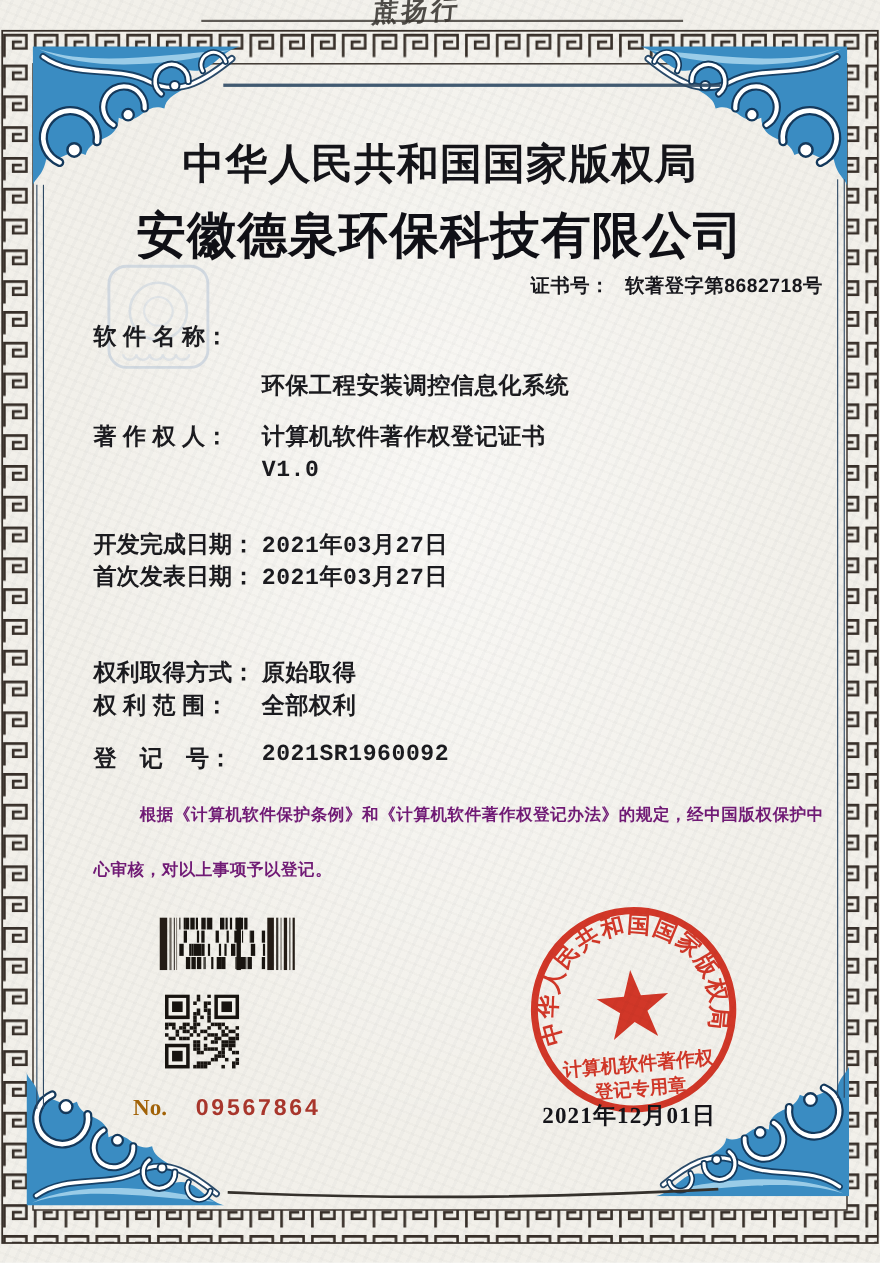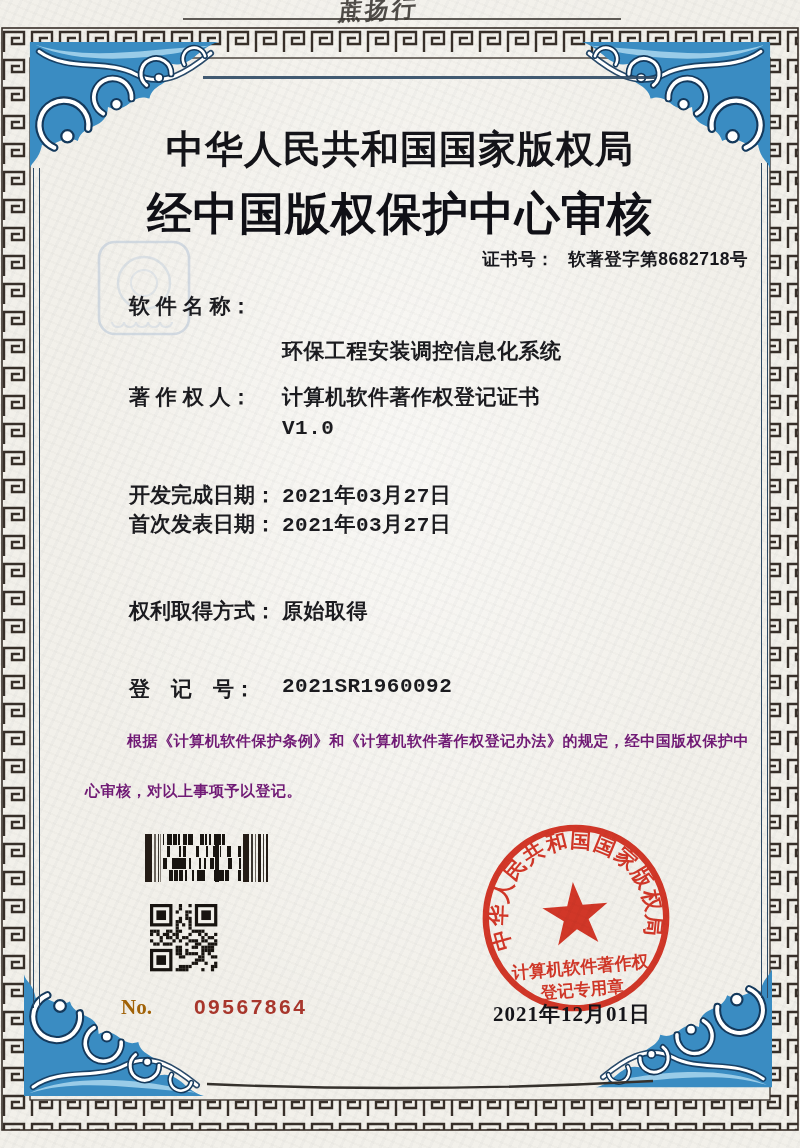--- a/index.html
+++ b/index.html
@@ -46,37 +46,37 @@
     font-size:45px;font-weight:bold;letter-spacing:1px;color:#101016;z-index:3;
   }
   .certno{
     right:52px;top:247px;font-size:17.5px;font-weight:bold;color:#17171c;z-index:3;letter-spacing:.5px;
   }
   .certno .gap{display:inline-block;width:14px;}
 
   .watermark{left:92px;top:236px;z-index:2;opacity:.55;}
 
   .frow{left:85px;display:flex;z-index:3;color:#1b1b1f;font-weight:bold;font-size:21px;white-space:pre;}
-  .frow .lab{width:153px;flex:0 0 153px;margin-left:44px;}
+  .frow .lab{width:153px;flex:0 0 153px;}
   .frow .val{letter-spacing:.5px;font-family:Liberation Mono, monospace;}
   .frow .val .vline{display:block;line-height:30px;}
 
   .statement{
     left:85px;top:716px;width:664px;z-index:3;
     font-family:"Liberation Serif","DejaVu Serif",serif;
     font-size:15px;font-weight:bold;color:#701a75;
     line-height:50px;text-align:justify;text-indent:42px;letter-spacing:.5px;
   }
 
   .barcode{left:145px;top:834px;z-index:3;}
   .qr{left:150px;top:904px;z-index:3;}
 
   .serial{left:121px;top:995px;z-index:4;font-size:21px;font-weight:bold;}
   .serial .prefix{font-family:"Liberation Serif","DejaVu Serif",serif;color:#a16207;margin-right:26px;}
-  .serial .num{color:var(--serialRed,#a8362c);letter-spacing:2.5px;margin-left:16px;}
+  .serial .num{color:var(--serialRed,#a8362c);letter-spacing:2.5px;}
 
   .seal{left:478px;top:820px;z-index:2;transform:rotate(-5deg);mix-blend-mode:multiply;opacity:.95;}
   .seal text{font-weight:bold;font-family:"Liberation Sans","DejaVu Sans",sans-serif;}
 
   .issue-date{left:493px;top:1000px;z-index:4;font-size:21px;font-weight:bold;color:#15151a;letter-spacing:1px;
     font-family:"Liberation Serif","DejaVu Serif",serif;}
 </style>
 </head>
 <body>
 
@@ -135,21 +135,21 @@
   </svg>
 
   <svg class="abs watermark" width="106" height="106" viewBox="0 0 106 106">
     <rect x="7" y="6" width="90" height="92" rx="16" fill="none" stroke="#b7c6d8" stroke-width="2.6"></rect>
     <circle cx="52" cy="47" r="26" fill="none" stroke="#bccadb" stroke-width="2.4" opacity=".8"></circle>
     <circle cx="52" cy="47" r="13" fill="none" stroke="#c3d0df" stroke-width="2" opacity=".7"></circle>
     <path d="M20,86 a6,5 0 1 0 12,0 a6,5 0 1 0 12,0 a6,5 0 1 0 12,0 a6,5 0 1 0 12,0 a6,5 0 1 0 12,0" fill="none" stroke="#bccadb" stroke-width="2.2" opacity=".7"></path>
   </svg>
 
   <div class="abs authority serif">中华人民共和国国家版权局</div>
-  <div class="abs cert-title serif">经中国版权保护中心审核</div>
+  <div class="abs cert-title serif">安徽德泉环保科技有限公司</div>
   <div class="abs certno">
     <span>证书号：</span><span class="gap"></span><span>软著登字第8682718号</span>
   </div>
 
   <div class="abs frow" style="top:292px">
     <span class="lab">软 件 名 称：</span>
     <span class="val">
       <span class="vline">环保工程安装调控信息化系统</span>
       <span class="vline">V1.0</span>
     </span>
@@ -162,20 +162,24 @@
     <span class="lab">开发完成日期：</span>
     <span class="val">2021年03月27日</span>
   </div>
   <div class="abs frow" style="top:510px">
     <span class="lab">首次发表日期：</span>
     <span class="val">2021年03月27日</span>
   </div>
   <div class="abs frow" style="top:597px">
     <span class="lab">权利取得方式：</span>
     <span class="val">原始取得</span>
+  </div>
+  <div class="abs frow" style="top:627px">
+    <span class="lab">权 利 范 围：</span>
+    <span class="val">全部权利</span>
   </div>
   <div class="abs frow" style="top:675px">
     <span class="lab">登　记　号：</span>
     <span class="val">2021SR1960092</span>
   </div>
 
   <div class="abs statement">根据《计算机软件保护条例》和《计算机软件著作权登记办法》的规定，经中国版权保护中心审核，对以上事项予以登记。</div>
 
   <svg class="abs barcode" width="124" height="48" viewBox="0 0 124 48">
     <g id="barcode-graphic">

